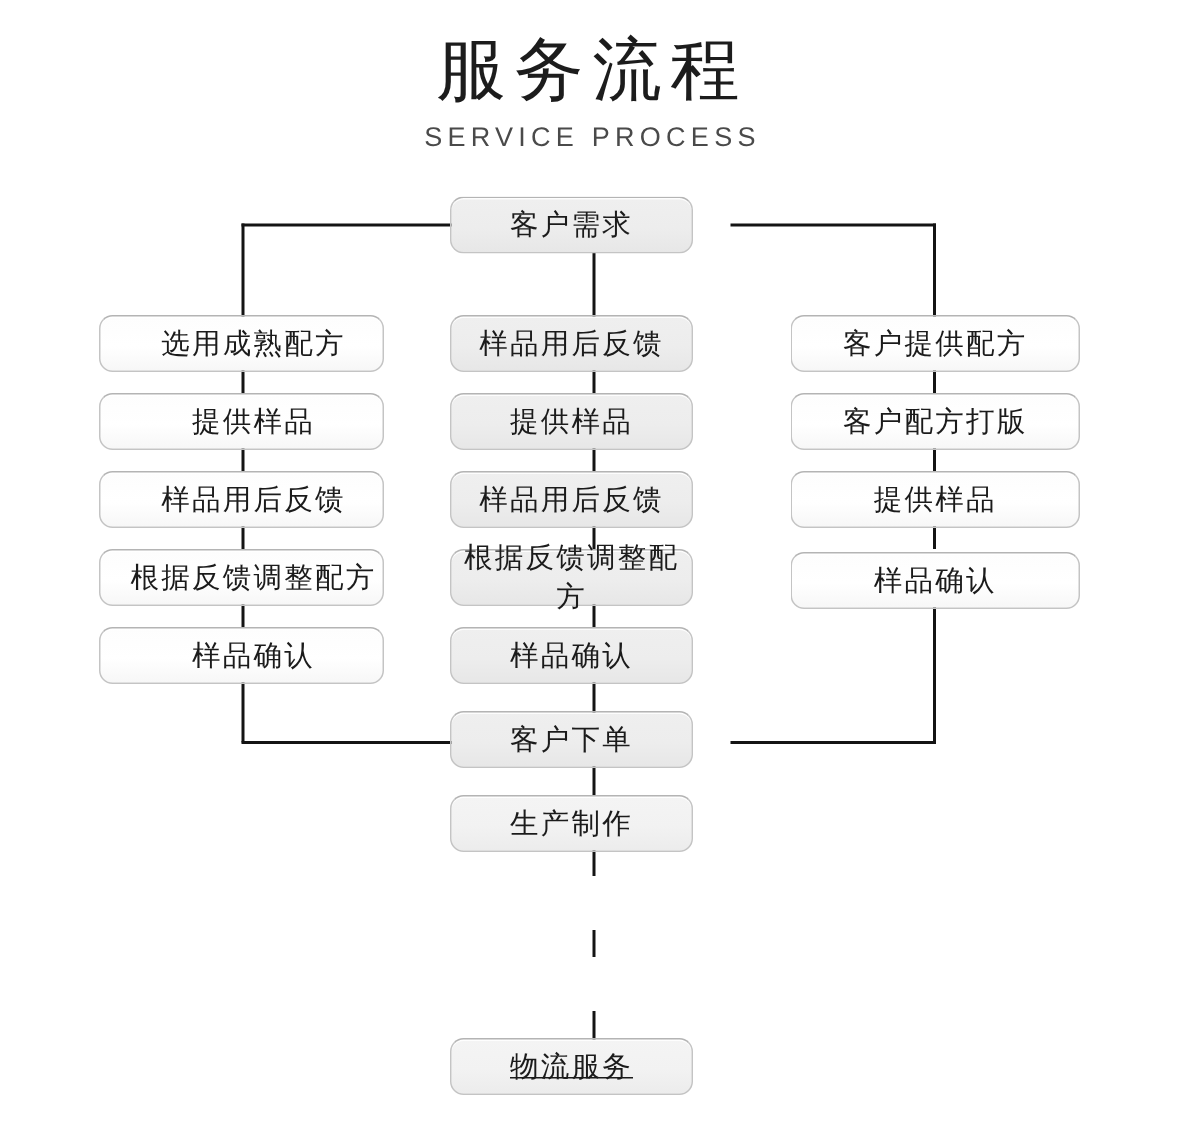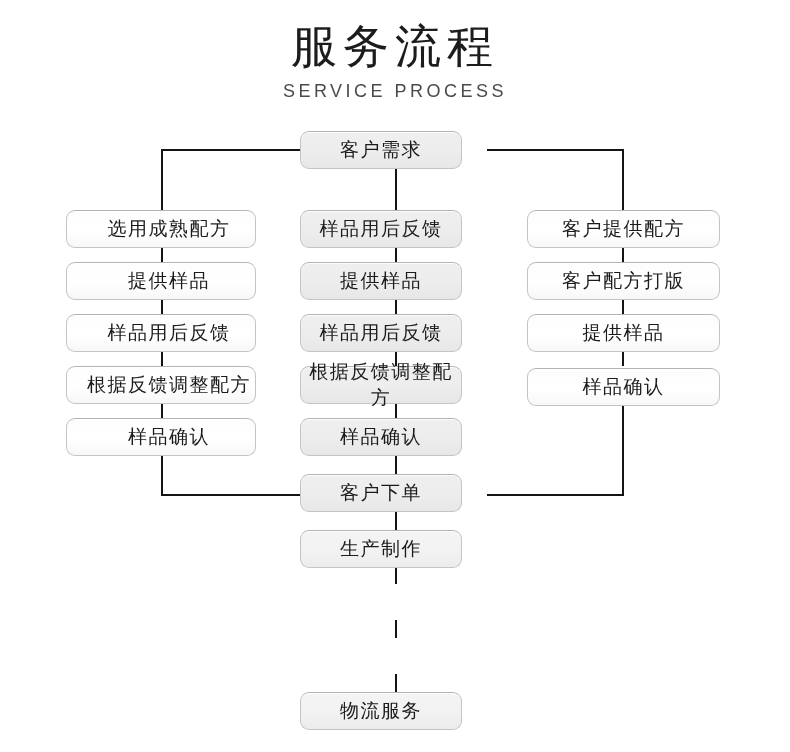--- a/index.html
+++ b/index.html
@@ -141,15 +141,15 @@
   <div class="node w-mid grey" style="top:366px;">根据反馈调整配方</div>
   <div class="node w-mid grey" style="top:418px;">样品确认</div>
 
   <div class="node w-right light" style="top:262px;">客户配方打版</div>
   <div class="node w-right light" style="top:210px;">客户提供配方</div>
   <div class="node w-right light" style="top:314px;">提供样品</div>
   <div class="node w-right light" style="top:368px;">样品确认</div>
 
   <div class="node w-mid grey" style="top:474px;text-align:center;">客户下单</div>
   <div class="node w-mid greyish" style="top:530px;">生产制作</div>
-  <div class="node w-mid greyish" style="top:692px;">物流服务</div>
+  <div class="node w-mid greyish" style="top:692px;text-decoration:underline;">物流服务</div>
 
 </div>
 
 </body></html>

